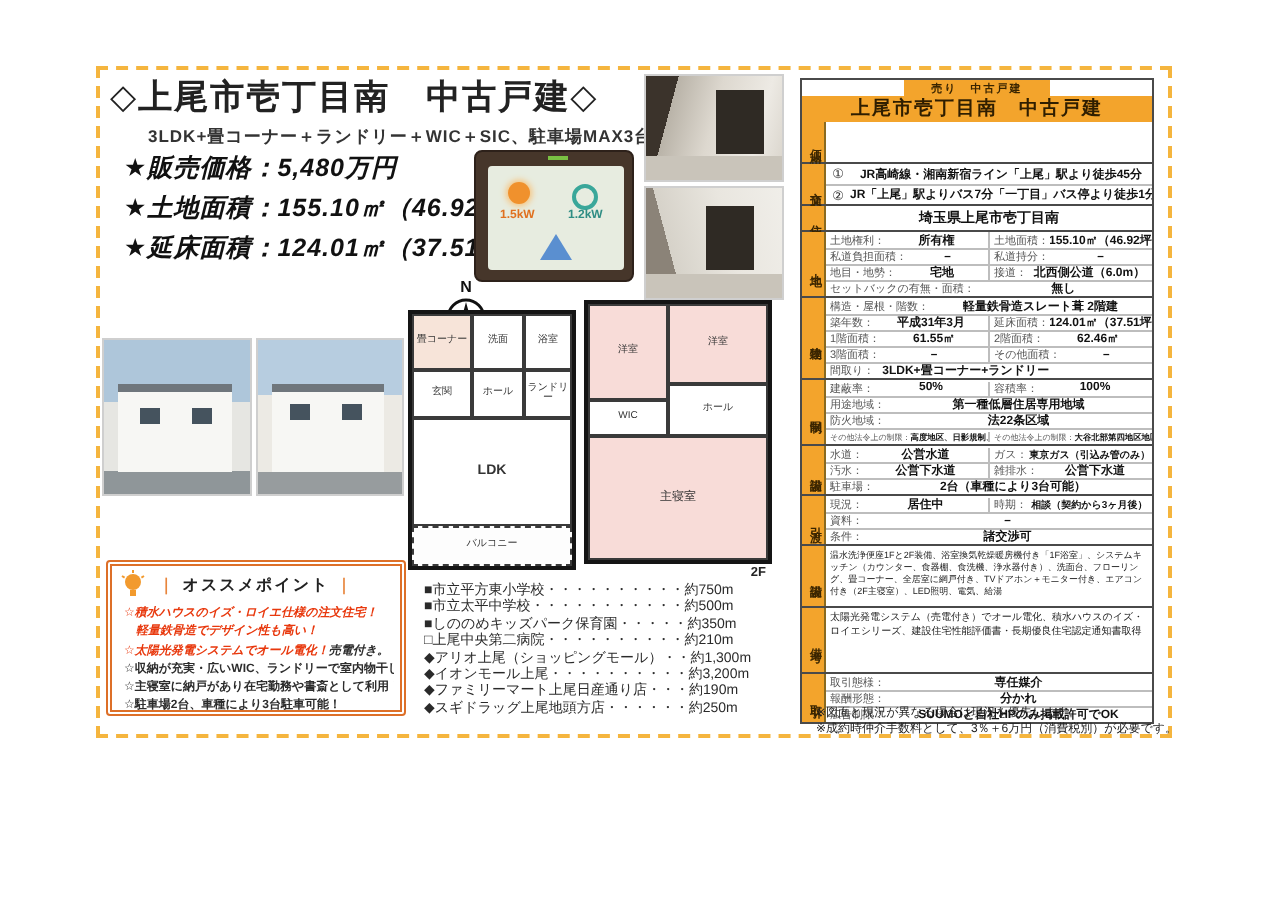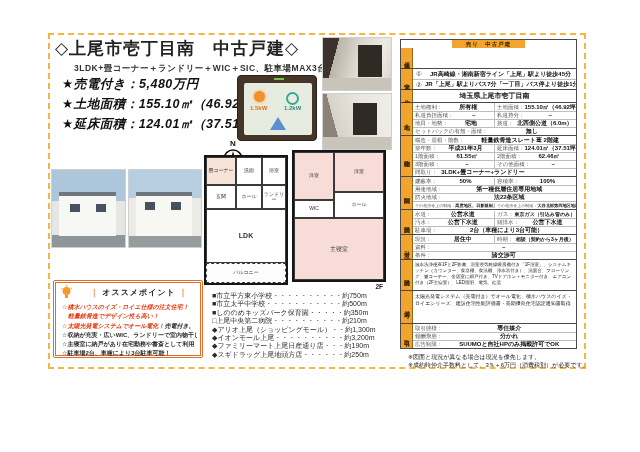--- a/index.html
+++ b/index.html
@@ -38,21 +38,21 @@
   .plan1{left:204px;top:155px;width:84px;height:130px;}
   .plan2{left:292px;top:150px;width:94px;height:132px;}
   .room{position:absolute;box-sizing:border-box;border:1px solid #3a3a3a;display:flex;align-items:center;justify-content:center;
         font-size:5px;color:#333;background:#fff;text-align:center;line-height:1.1;overflow:hidden;}
   .pink{background:#f8dcd8;}
   .beige{background:#f7e4d9;}
   .balc{border-style:dashed;border-width:1px;background:#fdfdfd;}
   .plan-label{position:absolute;right:1px;bottom:-10px;font-size:6.5px;font-weight:bold;color:#222;}
   
   .reco{left:53px;top:280px;width:150px;height:78px;border:3px double #DD6F28;border-radius:2px;background:#fff;}
-  .reco-title{position:absolute;left:11px;top:4px;width:100%;text-align:center;font-size:8px;font-weight:bold;color:#222;letter-spacing:1px;}
+  .reco-title{position:absolute;left:0;top:4px;width:100%;text-align:center;font-size:8px;font-weight:bold;color:#222;letter-spacing:1px;}
   .reco-title .bar{color:#E8853C;font-weight:bold;}
   .bulb{position:absolute;left:4px;top:2px;}
   .reco-items{position:absolute;left:6px;top:20px;right:3px;}
   .ri{font-size:6px;line-height:9.3px;white-space:nowrap;overflow:hidden;}
   .ri .lead{color:#E8380D;font-weight:bold;font-style:italic;}
   .ri .tail{color:#2c2c2c;font-weight:bold;font-style:italic;}
   
   .nearby{left:212px;top:292px;width:184px;}
   .nb{font-size:7px;line-height:8.4px;color:#2a2a2a;white-space:nowrap;}
   
@@ -80,21 +80,21 @@
 </style>
 </head>
 <body>
 
 <div id="page">
 
   <div class="abs frame"></div>
 
   <div class="abs main-title">◇上尾市壱丁目南　中古戸建◇</div>
   <div class="abs subtitle">3LDK+畳コーナー＋ランドリー＋WIC＋SIC、駐車場MAX3台</div>
-  <div class="abs spec" style="top:76px;">★売電付き：5,480万円</div>
+  <div class="abs spec" style="top:76px;">★販売価格：5,480万円</div>
   <div class="abs spec" style="top:96px;">★土地面積：155.10㎡（46.92坪）</div>
   <div class="abs spec" style="top:116px;">★延床面積：124.01㎡（37.51坪）</div>
 
   <div class="abs photo hems">
     <div class="led"></div>
     <div class="screen">
       <div class="sun"></div>
       <div class="eco"></div>
       <div class="hval g">1.5kW</div>
       <div class="hval u">1.2kW</div>
@@ -207,20 +207,21 @@
     <div class="nb">◆アリオ上尾（ショッピングモール）・・約1,300m</div>
     <div class="nb">◆イオンモール上尾・・・・・・・・・・約3,200m</div>
     <div class="nb">◆ファミリーマート上尾日産通り店・・・約190m</div>
     <div class="nb">◆スギドラッグ上尾地頭方店・・・・・・約250m</div>
   </div>
 
   <div class="abs tablebox">
     <div class="tag">
         <span>売り　中古戸建</span>
       </div>
+    <div class="tbar">上尾市壱丁目南　中古戸建</div>
 
     <div class="sec" style="border-top:0;">
       <div class="side">価格</div>
       <div class="rows">
           <div class="r" style="height:20px;">
             <span class="v"></span>
           </div>
         </div>
     </div>
 

